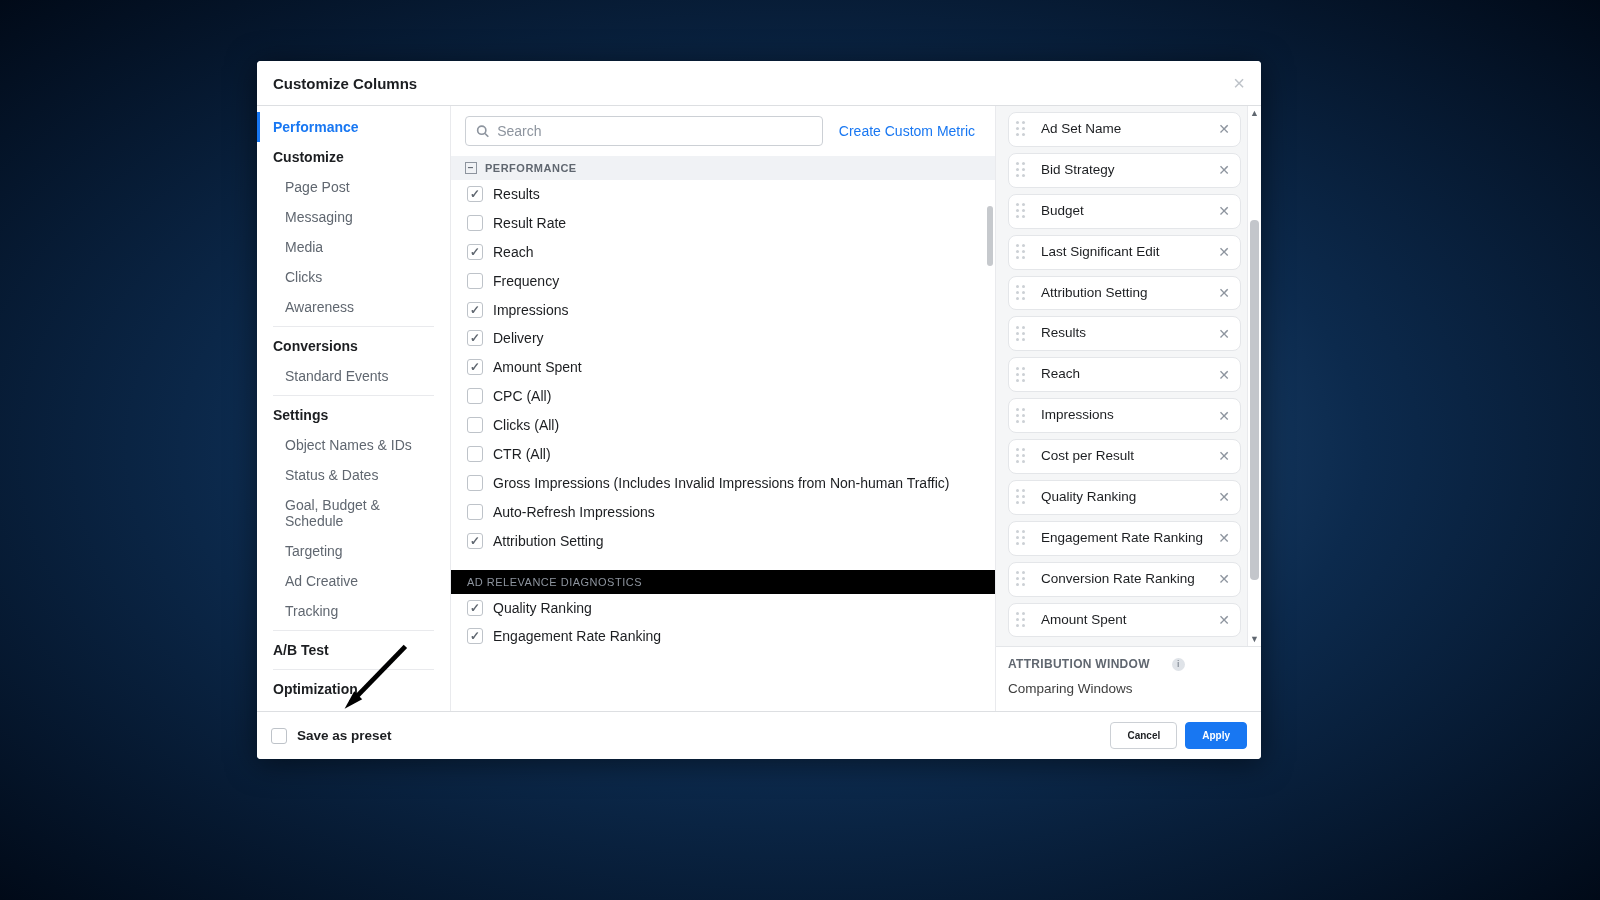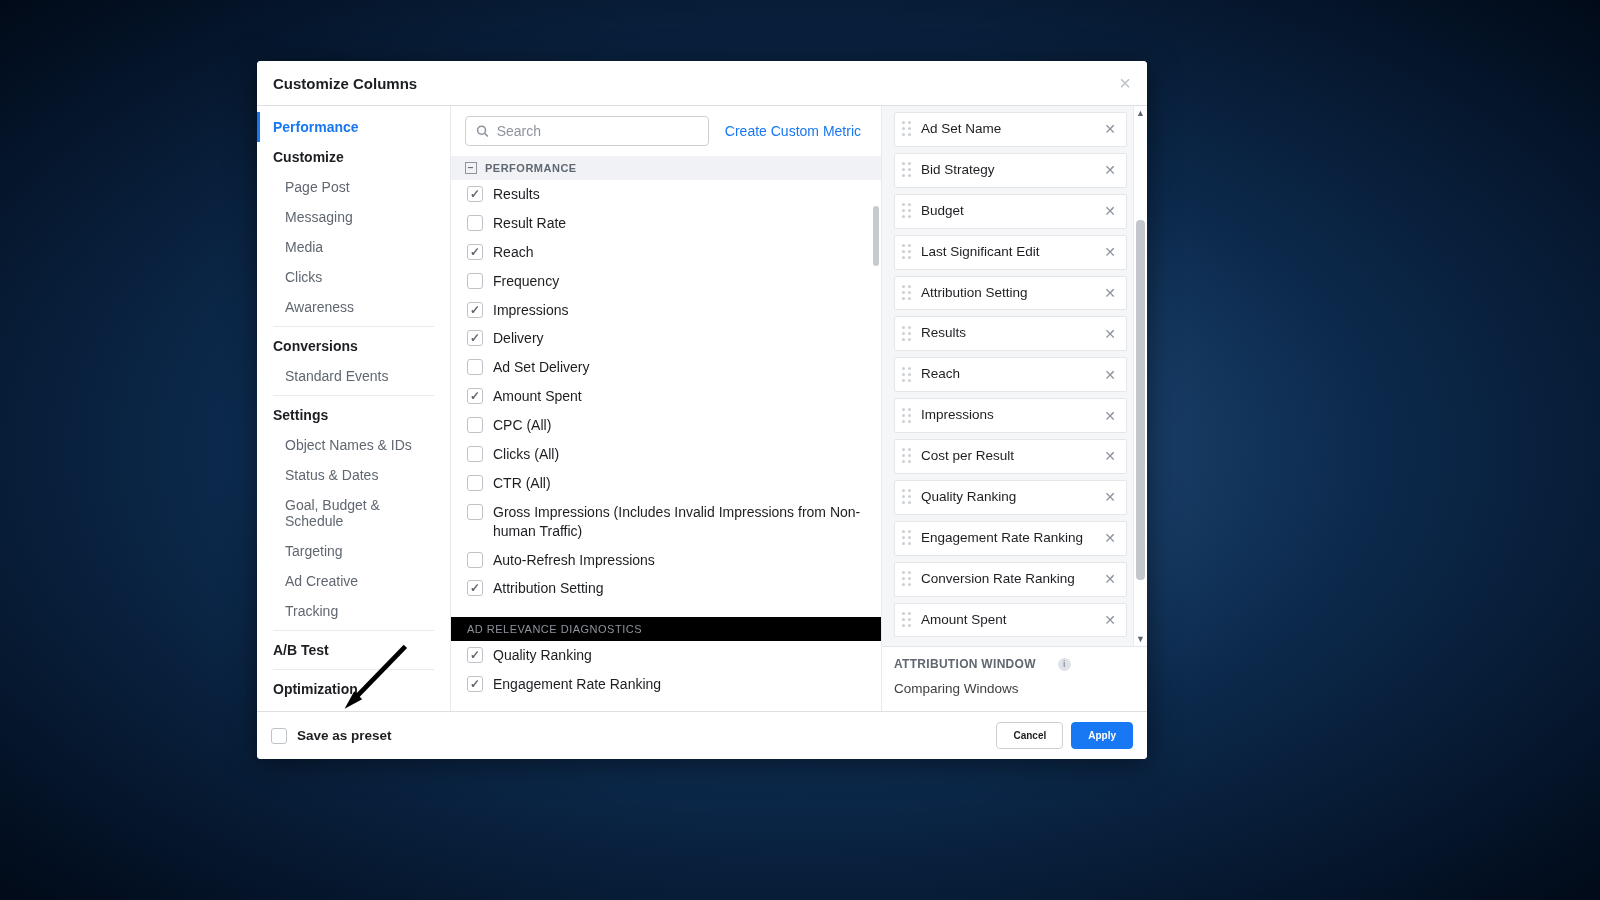--- a/index.html
+++ b/index.html
@@ -8,21 +8,21 @@
     background: radial-gradient(ellipse at center, #2b5a8c 0%, #0c2a4d 50%, #010a18 100%);
     width: 1600px;
     height: 900px;
     overflow: hidden;
     position: relative;
   }
   .modal {
     position: absolute;
     top: 61px;
     left: 257px;
-    width: 890px;
+    width: 1004px;
     height: 698px;
     background: #f5f6f7;
     border-radius: 4px;
     box-shadow: 0 4px 30px rgba(0,0,0,.5);
     display: flex;
     flex-direction: column;
     overflow: hidden;
   }
   .modal-header {
     padding: 12px 16px;
@@ -164,25 +164,25 @@
   .chips {
     flex: 1;
     overflow: hidden;
     padding: 6px 6px 0 12px;
     position: relative;
     background: #f5f6f7;
   }
   .chip {
     background: #fff;
     border: 1px solid #e4e6e9;
-    border-radius: 2px;
+    border-radius: 8px;
     padding: 8px 8px 8px 4px;
     display: flex;
     align-items: center;
-    gap: 6px;
+    gap: 12px;
     margin-bottom: 6px;
     font-size: 13.5px;
     color: #1c1e21;
   }
   .drag {
     width: 16px;
     display: grid;
     grid-template-columns: 4px 4px;
     grid-auto-rows: 4px;
     gap: 2px;
@@ -338,24 +338,20 @@
             </div>
             <div class="metric-row">
               <span class="chk checked"></span>
               <label>Impressions</label>
             </div>
             <div class="metric-row">
               <span class="chk checked"></span>
               <label>Delivery</label>
             </div>
             <div class="metric-row">
-              <span class="chk"></span>
-              <label>Ad Set Delivery</label>
-            </div>
-            <div class="metric-row">
               <span class="chk checked"></span>
               <label>Amount Spent</label>
             </div>
             <div class="metric-row">
               <span class="chk"></span>
               <label>CPC (All)</label>
             </div>
             <div class="metric-row">
               <span class="chk"></span>
               <label>Clicks (All)</label>

